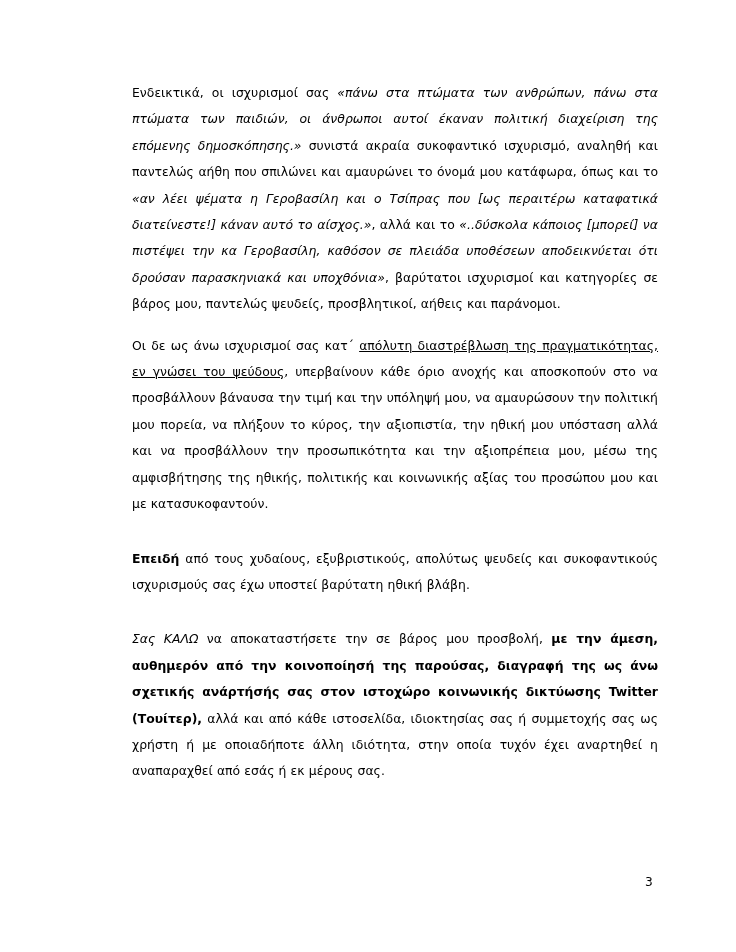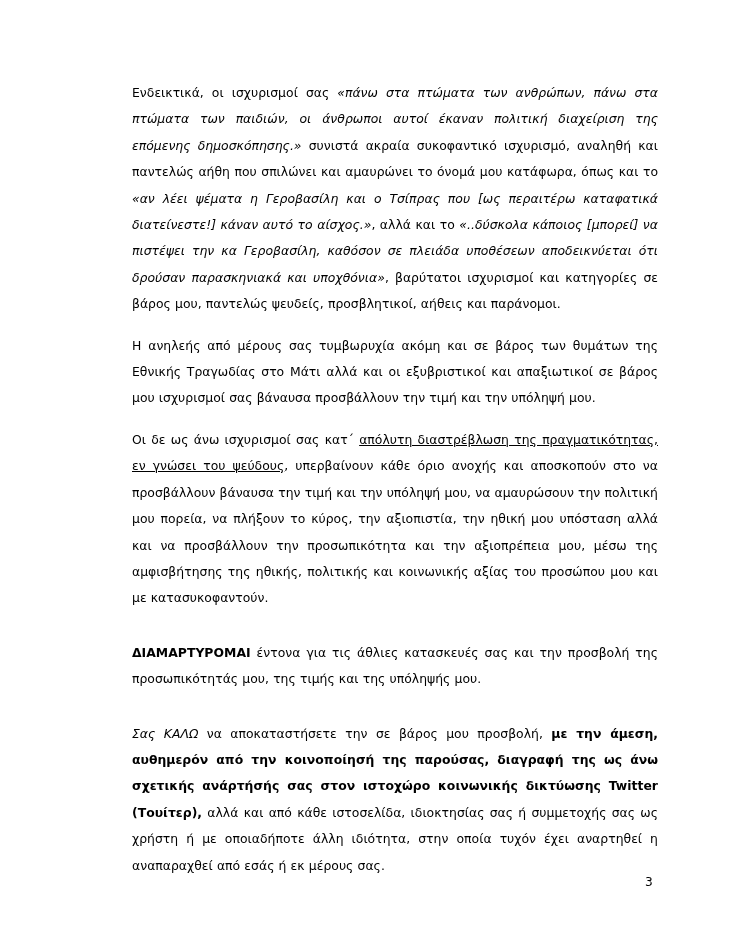--- a/index.html
+++ b/index.html
@@ -56,32 +56,29 @@
 <body>
 
 <div class="page">
 
   <div class="content">
 
     <p class="para">
       <span>Ενδεικτικά, οι ισχυρισμοί σας </span><span class="it">«πάνω στα πτώματα των ανθρώπων, πάνω στα πτώματα των παιδιών, οι άνθρωποι αυτοί έκαναν πολιτική διαχείριση της επόμενης δημοσκόπησης.»</span><span> συνιστά ακραία συκοφαντικό ισχυρισμό, αναληθή και παντελώς αήθη που σπιλώνει και αμαυρώνει το όνομά μου κατάφωρα, όπως και το </span><span class="it">«αν λέει ψέματα η Γεροβασίλη και ο Τσίπρας που [ως περαιτέρω καταφατικά διατείνεστε!] κάναν αυτό το αίσχος.»</span><span>, αλλά και το </span><span class="it">«..δύσκολα κάποιος [μπορεί] να πιστέψει την κα Γεροβασίλη, καθόσον σε πλειάδα υποθέσεων αποδεικνύεται ότι δρούσαν παρασκηνιακά και υποχθόνια»</span><span>, βαρύτατοι ισχυρισμοί και κατηγορίες σε βάρος μου, παντελώς ψευδείς, προσβλητικοί, αήθεις και παράνομοι.</span>
     </p>
 
-    <p class="para">
-      <span>Η ανηλεής από μέρους σας τυμβωρυχία ακόμη και σε βάρος των  θυμάτων της Εθνικής Τραγωδίας στο Μάτι αλλά και οι εξυβριστικοί και απαξιωτικοί σε βάρος μου ισχυρισμοί σας βάναυσα προσβάλλουν την τιμή και την υπόληψή μου.</span>
-    </p>
 
     <p class="para big-gap">
       <span>Οι δε ως άνω ισχυρισμοί σας κατ΄  </span><span class="ul">απόλυτη διαστρέβλωση της πραγματικότητας,  εν γνώσει του ψεύδους</span><span>, υπερβαίνουν  κάθε όριο ανοχής και αποσκοπούν στο να προσβάλλουν βάναυσα την τιμή και την υπόληψή μου, να αμαυρώσουν την πολιτική μου πορεία, να πλήξουν το κύρος, την αξιοπιστία, την ηθική μου υπόσταση αλλά και να προσβάλλουν την προσωπικότητα και την αξιοπρέπεια μου, μέσω της αμφισβήτησης της ηθικής, πολιτικής και κοινωνικής αξίας του προσώπου μου και με κατασυκοφαντούν.</span>
     </p>
 
+    <p class="para big-gap">
+      <span class="bd">Επειδή</span><span> από τους χυδαίους, εξυβριστικούς, απολύτως ψευδείς και συκοφαντικούς ισχυρισμούς σας έχω υποστεί  βαρύτατη ηθική βλάβη.</span>
+    </p>
 
-    <p class="para big-gap">
-      <span class="bd">ΔΙΑΜΑΡΤΥΡΟΜΑΙ</span><span>   έντονα για τις άθλιες κατασκευές σας και την  προσβολή  της προσωπικότητάς μου, της τιμής και της υπόληψής μου.</span>
-    </p>
 
     <p class="para big-gap">
       <span class="bdit">Σας ΚΑΛΩ</span><span> να αποκαταστήσετε την σε βάρος μου προσβολή, </span><span class="bd">με την άμεση, αυθημερόν από την κοινοποίησή της παρούσας, διαγραφή της ως άνω σχετικής ανάρτήσής σας στον ιστοχώρο κοινωνικής δικτύωσης Twitter (Τουίτερ),</span><span>  αλλά και από κάθε ιστοσελίδα, ιδιοκτησίας σας ή συμμετοχής σας ως χρήστη ή με οποιαδήποτε άλλη ιδιότητα, στην οποία τυχόν έχει αναρτηθεί η αναπαραχθεί από εσάς ή εκ μέρους σας.</span>
     </p>
 
   </div>
 
   <div class="page-number">3</div>
 
 </div>

